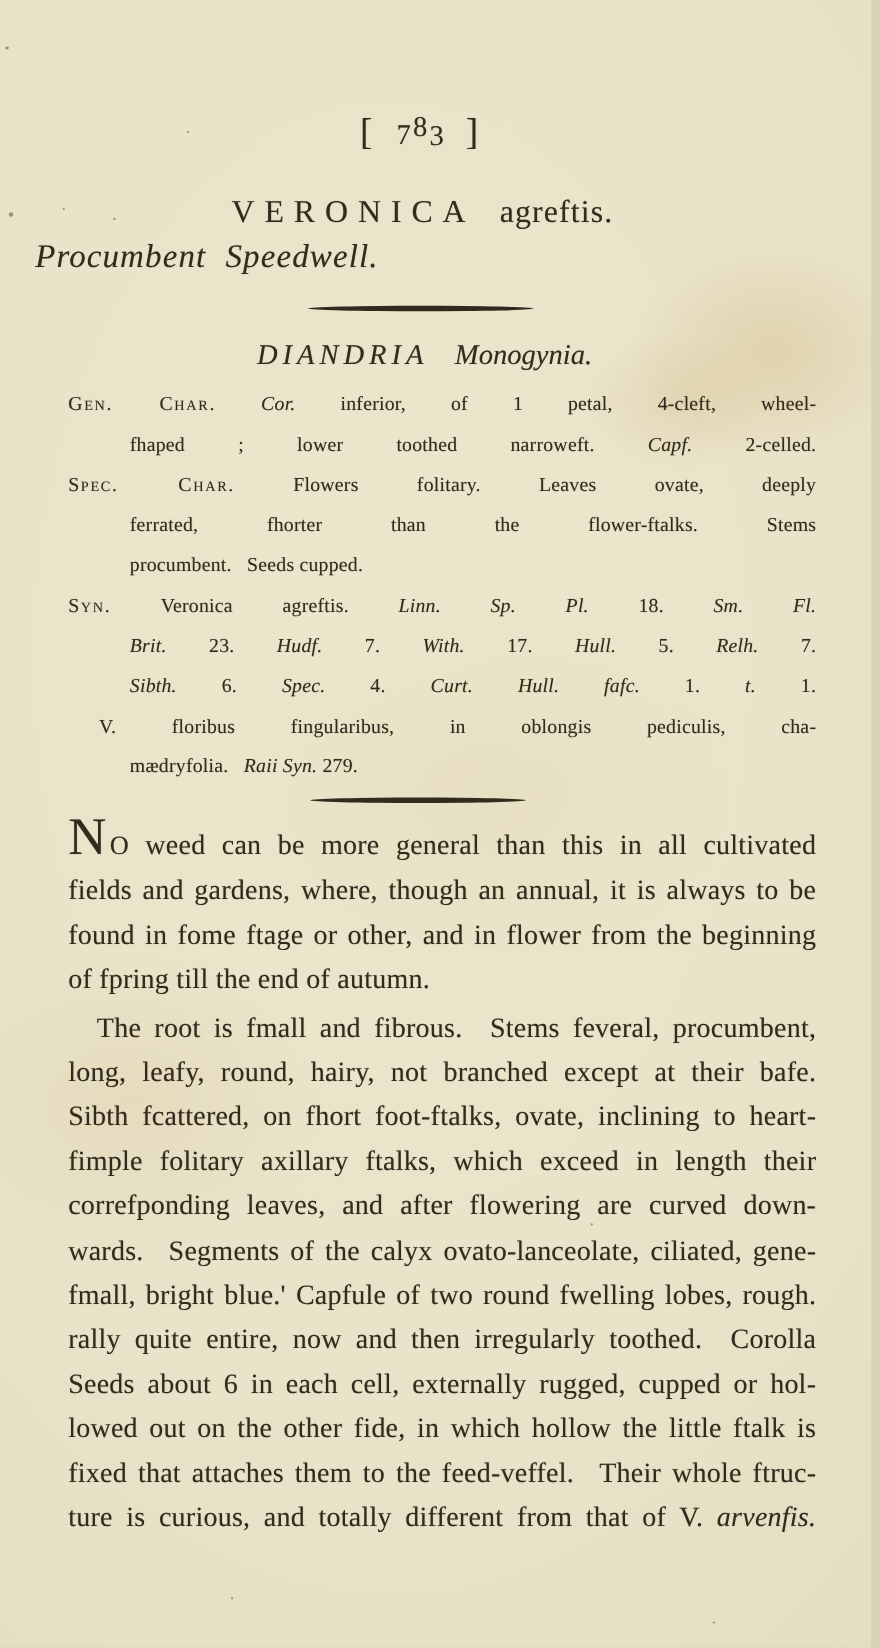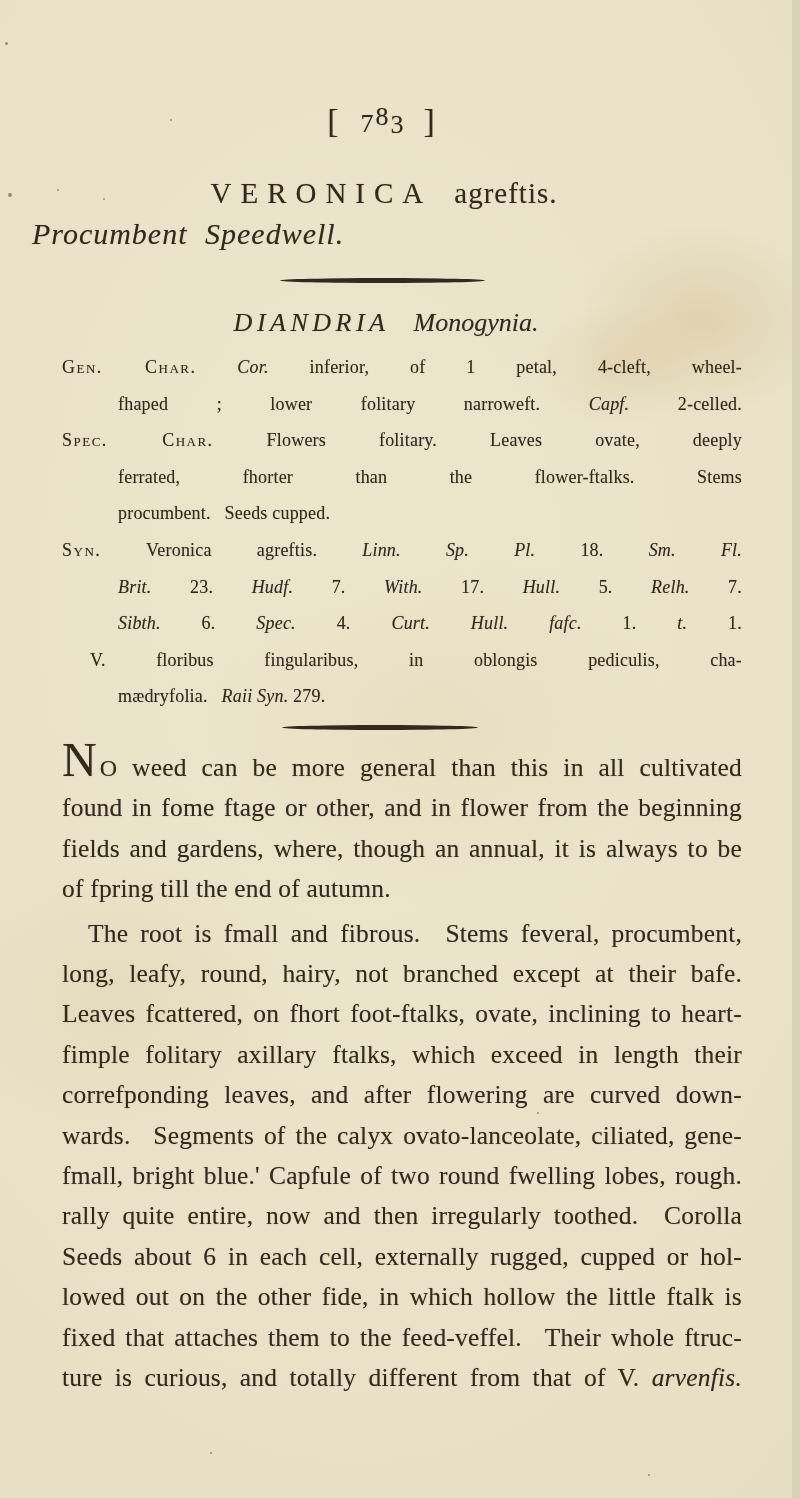--- a/index.html
+++ b/index.html
@@ -102,44 +102,44 @@
     <h2 class="common">Procumbent Speedwell.</h2>
 
     <div class="rule rule1"></div>
 
     <div class="classif">
       <span class="cls">DIANDRIA</span><span class="ord">Monogynia.</span>
     </div>
 
     <div id="char-block">
         <div class="cline j"><span class="s-sc">Gen. Char.</span><span class="s-n"> </span><span class="s-i">Cor.</span><span class="s-n"> inferior, of 1 petal, 4-cleft, wheel-</span></div>
-        <div class="cline j ind-1"><span class="s-n">fhaped ; lower folitary narroweft. </span><span class="s-i">Capf.</span><span class="s-n"> 2-celled.</span></div>
+        <div class="cline j ind-1"><span class="s-n">fhaped ; lower toothed narroweft. </span><span class="s-i">Capf.</span><span class="s-n"> 2-celled.</span></div>
         <div class="cline j"><span class="s-sc">Spec. Char.</span><span class="s-n"> Flowers folitary. Leaves ovate, deeply</span></div>
         <div class="cline j ind-1"><span class="s-n">ferrated, fhorter than the flower-ftalks. Stems</span></div>
         <div class="cline ind-1"><span class="s-n">procumbent.  Seeds cupped.</span></div>
         <div class="cline j"><span class="s-sc">Syn.</span><span class="s-n"> Veronica agreftis. </span><span class="s-i">Linn. Sp. Pl.</span><span class="s-n"> 18. </span><span class="s-i">Sm. Fl.</span></div>
         <div class="cline j ind-1"><span class="s-i">Brit.</span><span class="s-n"> 23. </span><span class="s-i">Hudf.</span><span class="s-n"> 7. </span><span class="s-i">With.</span><span class="s-n"> 17. </span><span class="s-i">Hull.</span><span class="s-n"> 5. </span><span class="s-i">Relh.</span><span class="s-n"> 7.</span></div>
         <div class="cline j ind-1"><span class="s-i">Sibth.</span><span class="s-n"> 6. </span><span class="s-i">Spec.</span><span class="s-n"> 4. </span><span class="s-i">Curt. Hull. fafc.</span><span class="s-n"> 1. </span><span class="s-i">t.</span><span class="s-n"> 1.</span></div>
         <div class="cline j ind-2"><span class="s-n">V. floribus fingularibus, in oblongis pediculis, cha-</span></div>
         <div class="cline ind-1"><span class="s-n">mædryfolia.  </span><span class="s-i">Raii Syn.</span><span class="s-n"> 279.</span></div>
       </div>
 
     <div class="rule rule2"></div>
 
     <div id="body-block">
         <div class="para">
           <div class="bline j"><span class="s-bigN">N</span><span class="s-scO">O</span><span class="s-n"> weed can be more general than this in all cultivated</span></div>
+          <div class="bline j"><span class="s-n">fields and gardens, where, though an annual, it is always to be</span></div>
           <div class="bline j"><span class="s-n">found in fome ftage or other, and in flower from the beginning</span></div>
-          <div class="bline j"><span class="s-n">fields and gardens, where, though an annual, it is always to be</span></div>
           <div class="bline"><span class="s-n">of fpring till the end of autumn.</span></div>
         </div>
         <div class="para">
           <div class="bline j ind-p"><span class="s-n">The root is fmall and fibrous.  Stems feveral, procumbent,</span></div>
           <div class="bline j"><span class="s-n">long, leafy, round, hairy, not branched except at their bafe.</span></div>
-          <div class="bline j"><span class="s-n">Leaves fcattered, on fhort foot-ftalks, ovate, inclining to heart-</span></div>
+          <div class="bline j"><span class="s-n">Sibth fcattered, on fhort foot-ftalks, ovate, inclining to heart-</span></div>
           <div class="bline j"><span class="s-n">fimple folitary axillary ftalks, which exceed in length their</span></div>
           <div class="bline j"><span class="s-n">correfponding leaves, and after flowering are curved down-</span></div>
           <div class="bline j"><span class="s-n">wards.  Segments of the calyx ovato-lanceolate, ciliated, gene-</span></div>
           <div class="bline j"><span class="s-n">fmall, bright blue.' Capfule of two round fwelling lobes, rough.</span></div>
           <div class="bline j"><span class="s-n">rally quite entire, now and then irregularly toothed.  Corolla</span></div>
           <div class="bline j"><span class="s-n">Seeds about 6 in each cell, externally rugged, cupped or hol-</span></div>
           <div class="bline j"><span class="s-n">lowed out on the other fide, in which hollow the little ftalk is</span></div>
           <div class="bline j"><span class="s-n">fixed that attaches them to the feed-veffel.  Their whole ftruc-</span></div>
           <div class="bline j"><span class="s-n">ture is curious, and totally different from that of V. </span><span class="s-i">arvenfis.</span></div>
         </div>

